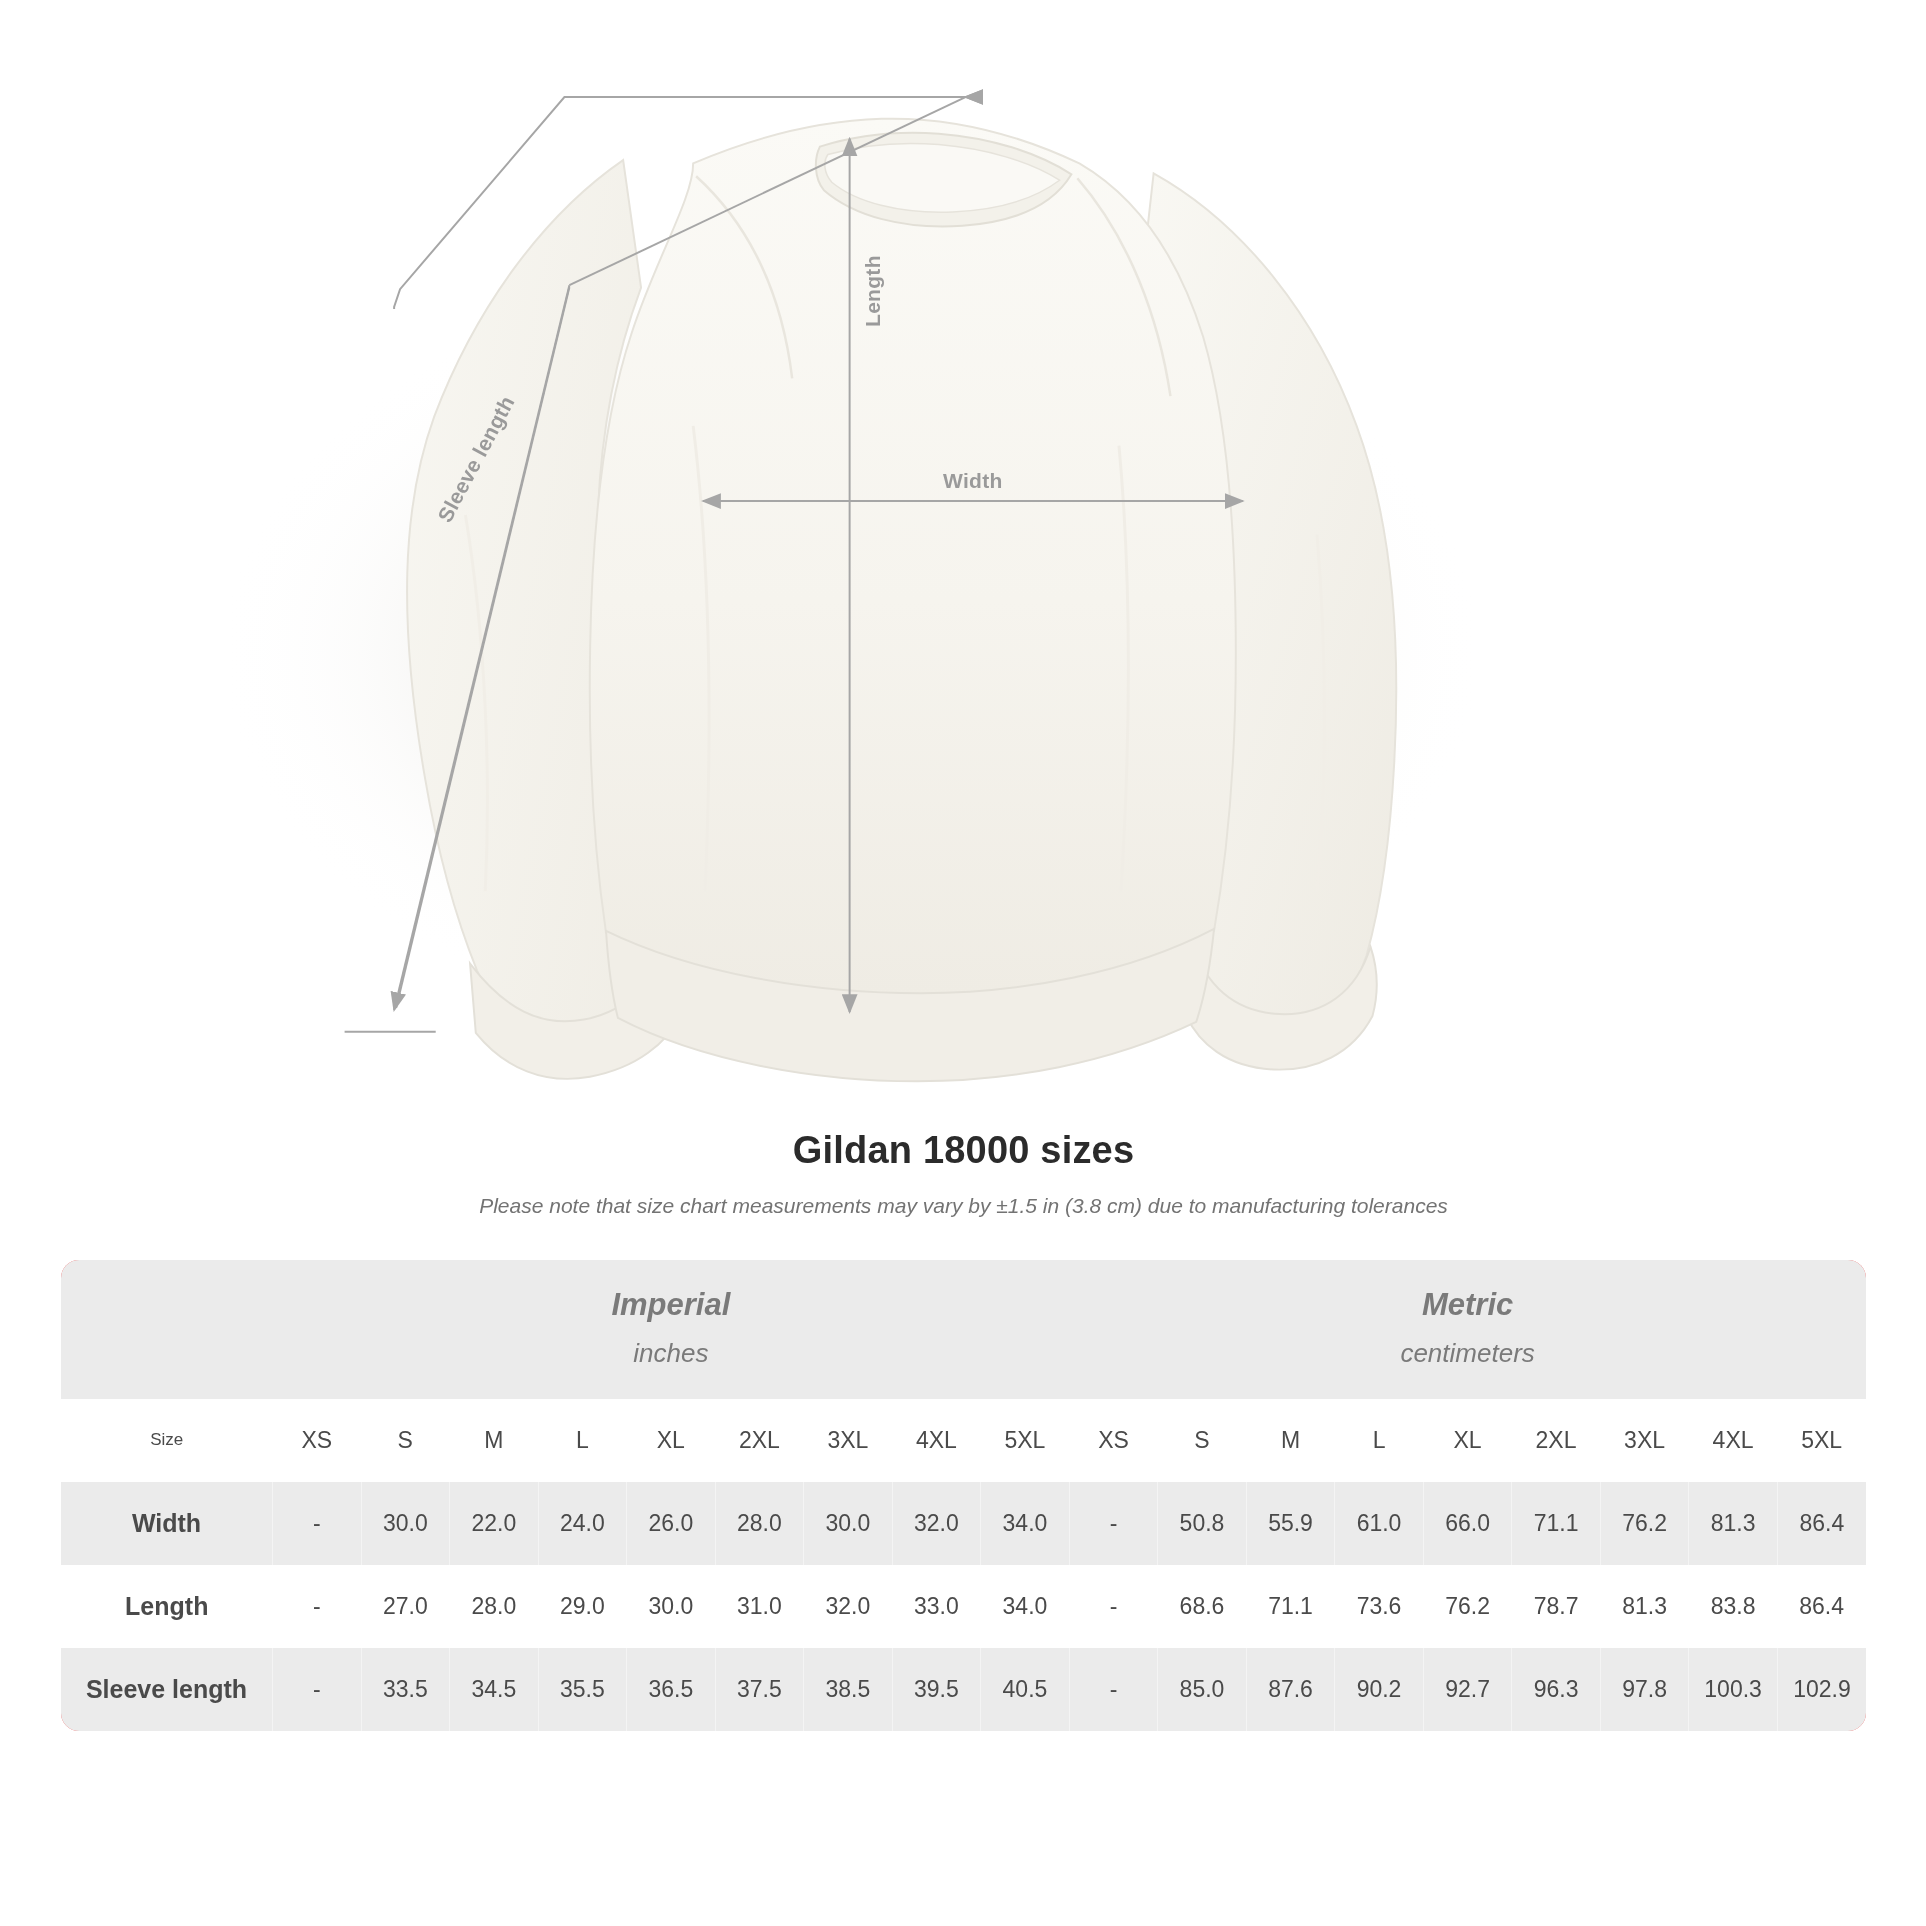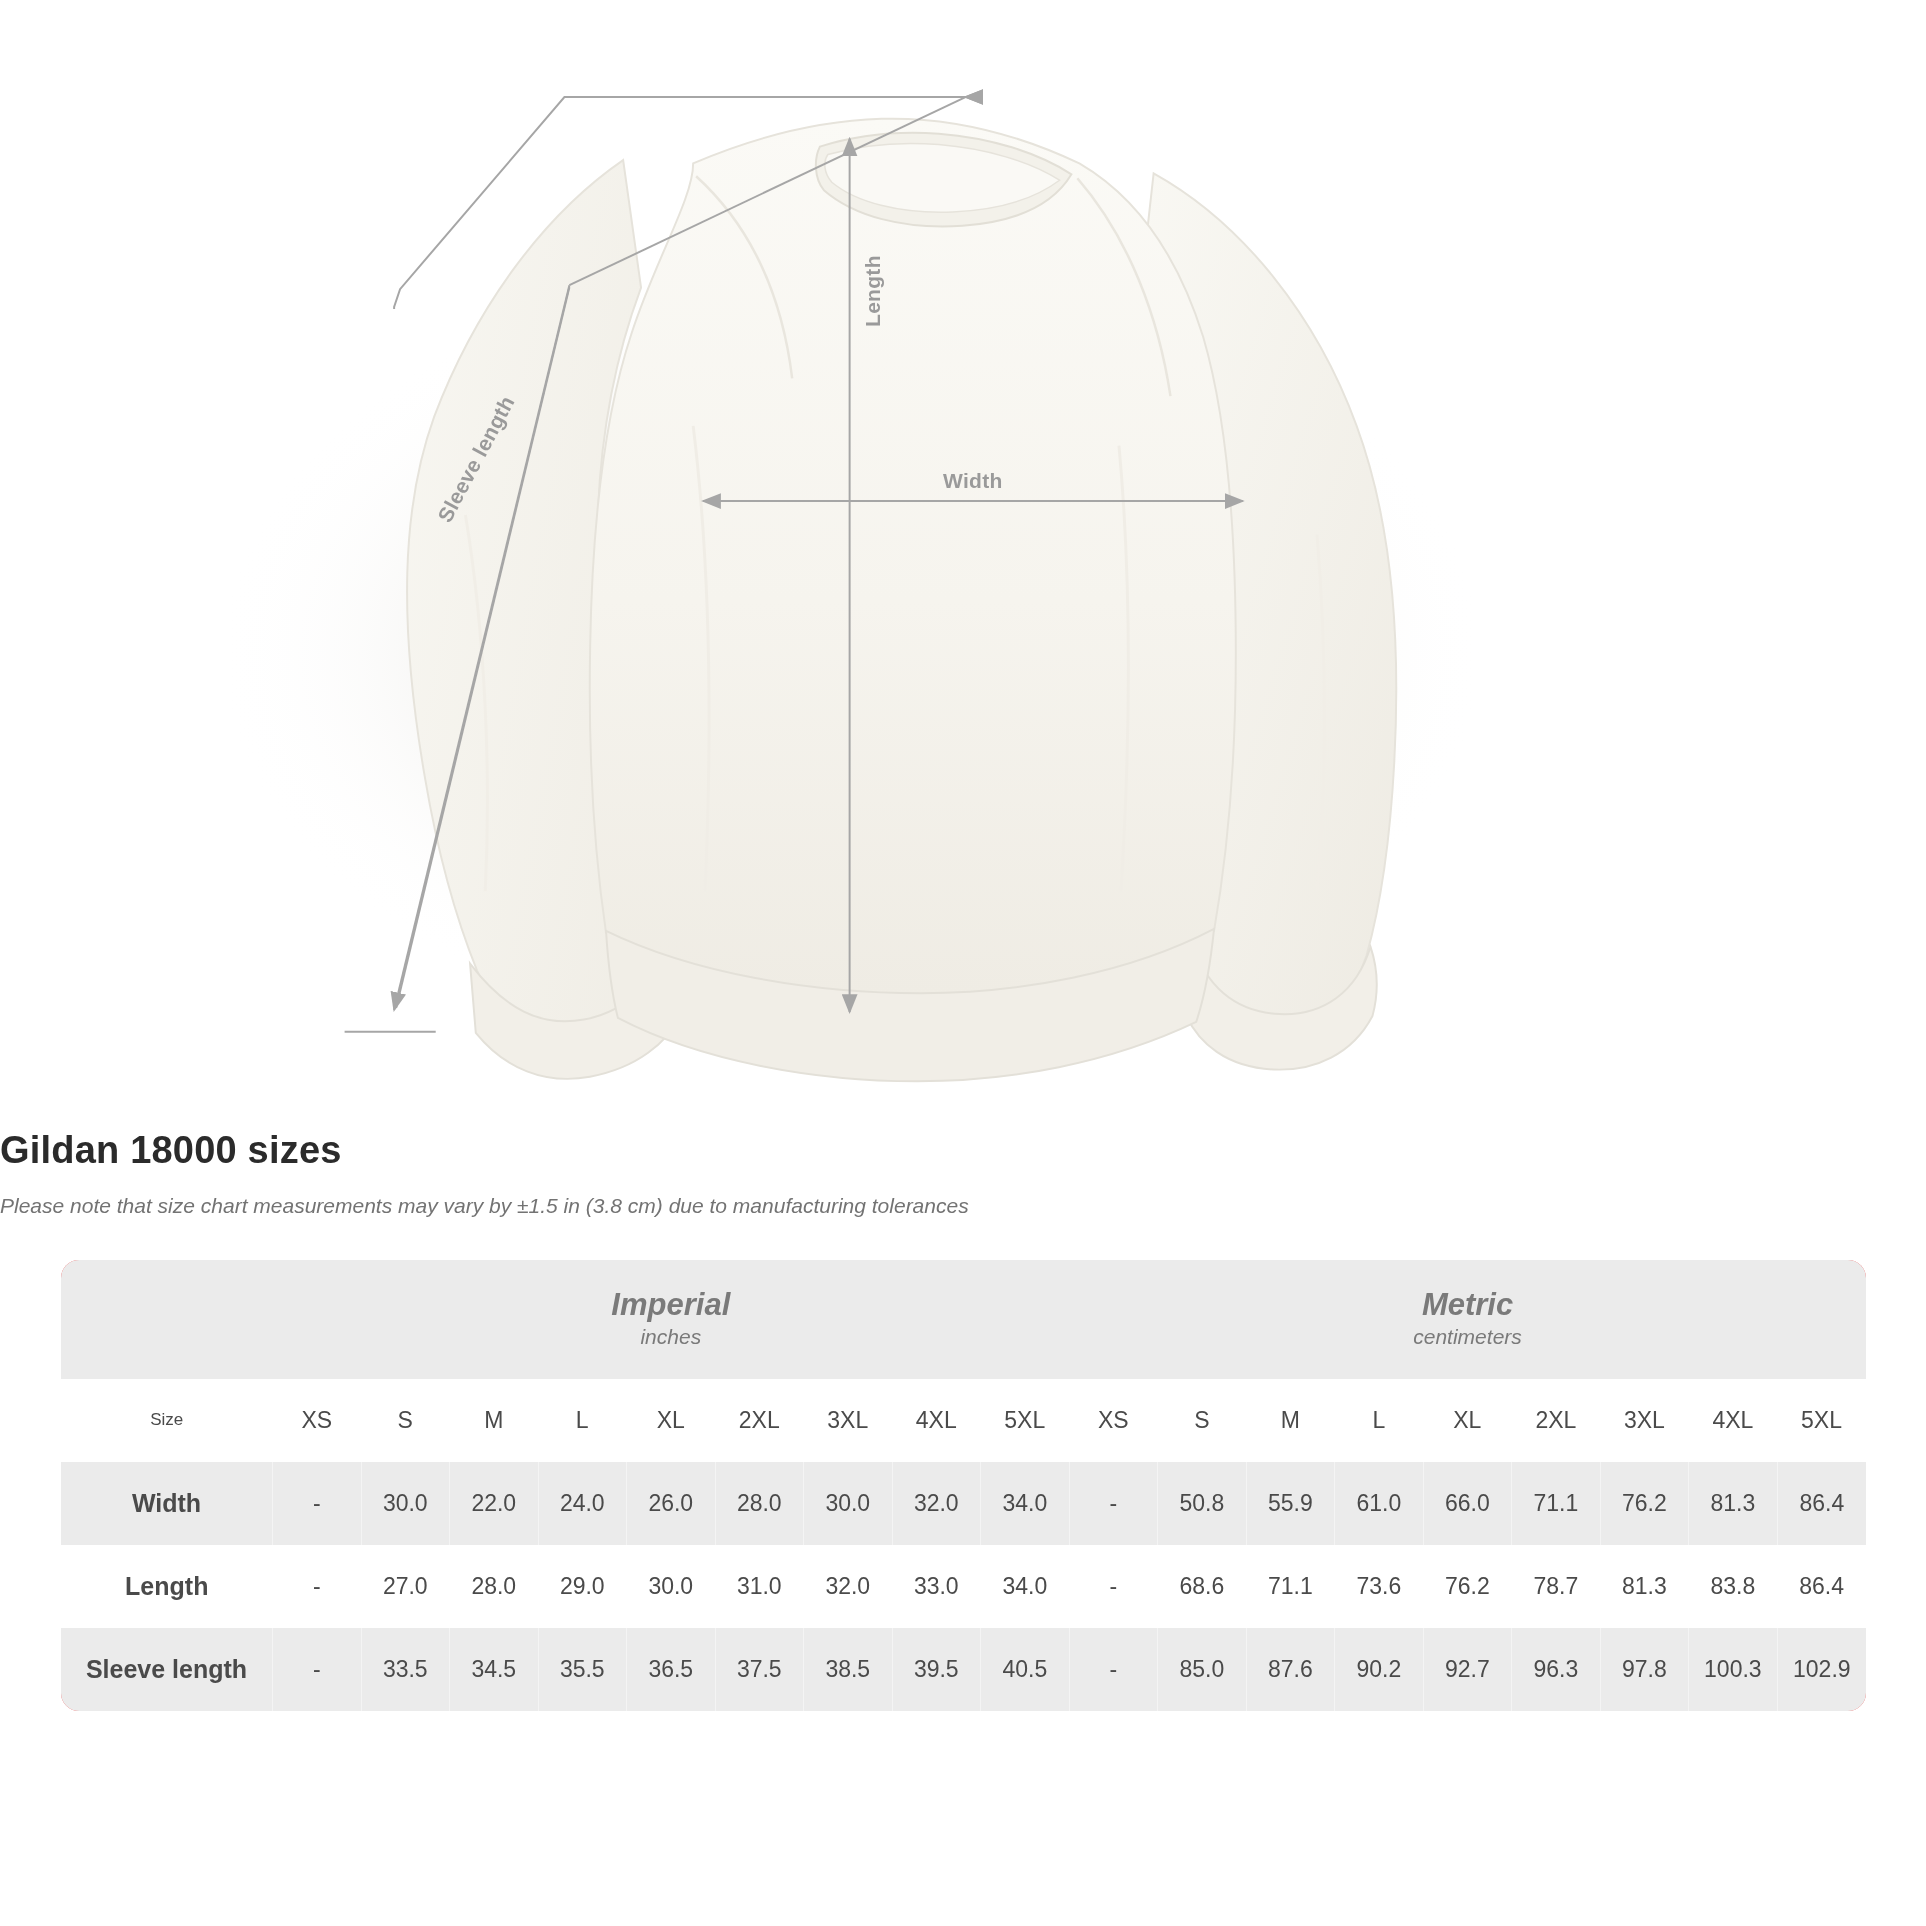--- a/index.html
+++ b/index.html
@@ -47,20 +47,21 @@
   .dim-label.sleeve-label {
     left: 433px;
     top: 515px;
     transform: rotate(-62deg);
     transform-origin: left top;
     white-space: nowrap;
   }
 
   
   .title-block {
+    text-align: center;
     margin-top: 10px;
   }
   .chart-title {
     font-size: 38px;
     font-weight: bold;
     color: #2b2b2b;
     letter-spacing: 0.2px;
   }
   .chart-note {
     font-size: 21px;
@@ -95,24 +96,24 @@
     padding: 26px 0 30px 0;
   }
   .unit-name {
     font-size: 31px;
     font-style: italic;
     font-weight: bold;
     color: #7a7a7a;
     line-height: 1.25;
   }
   .unit-sub {
-    font-size: 21px;
+    font-size: 26px;
     font-style: italic;
     color: #7a7a7a;
-    margin-top: 0;
+    margin-top: 13px;
   }
   .head-row td {
     background: #ffffff;
     padding: 28px 0;
     font-weight: bold;
     color: #5c5c5c;
     font-size: 24px;
   }
   .head-row td.rowlabel {
     font-size: 17px;

